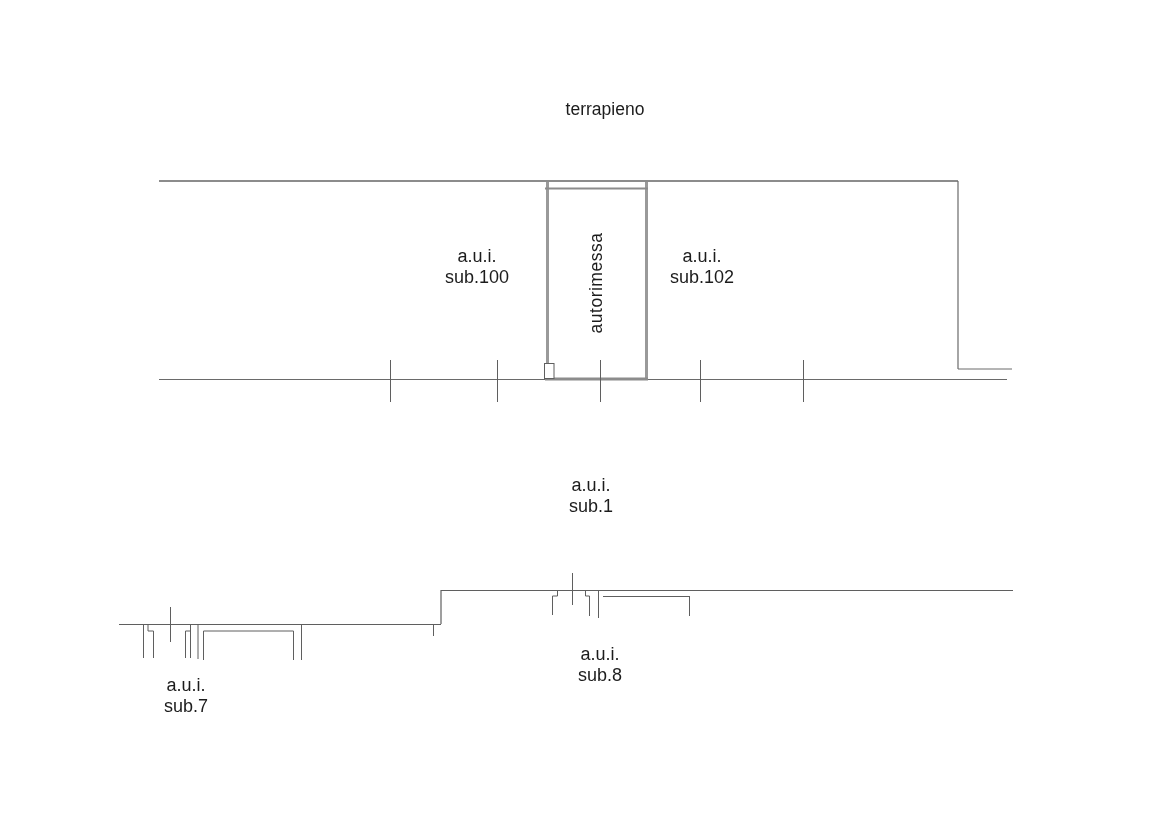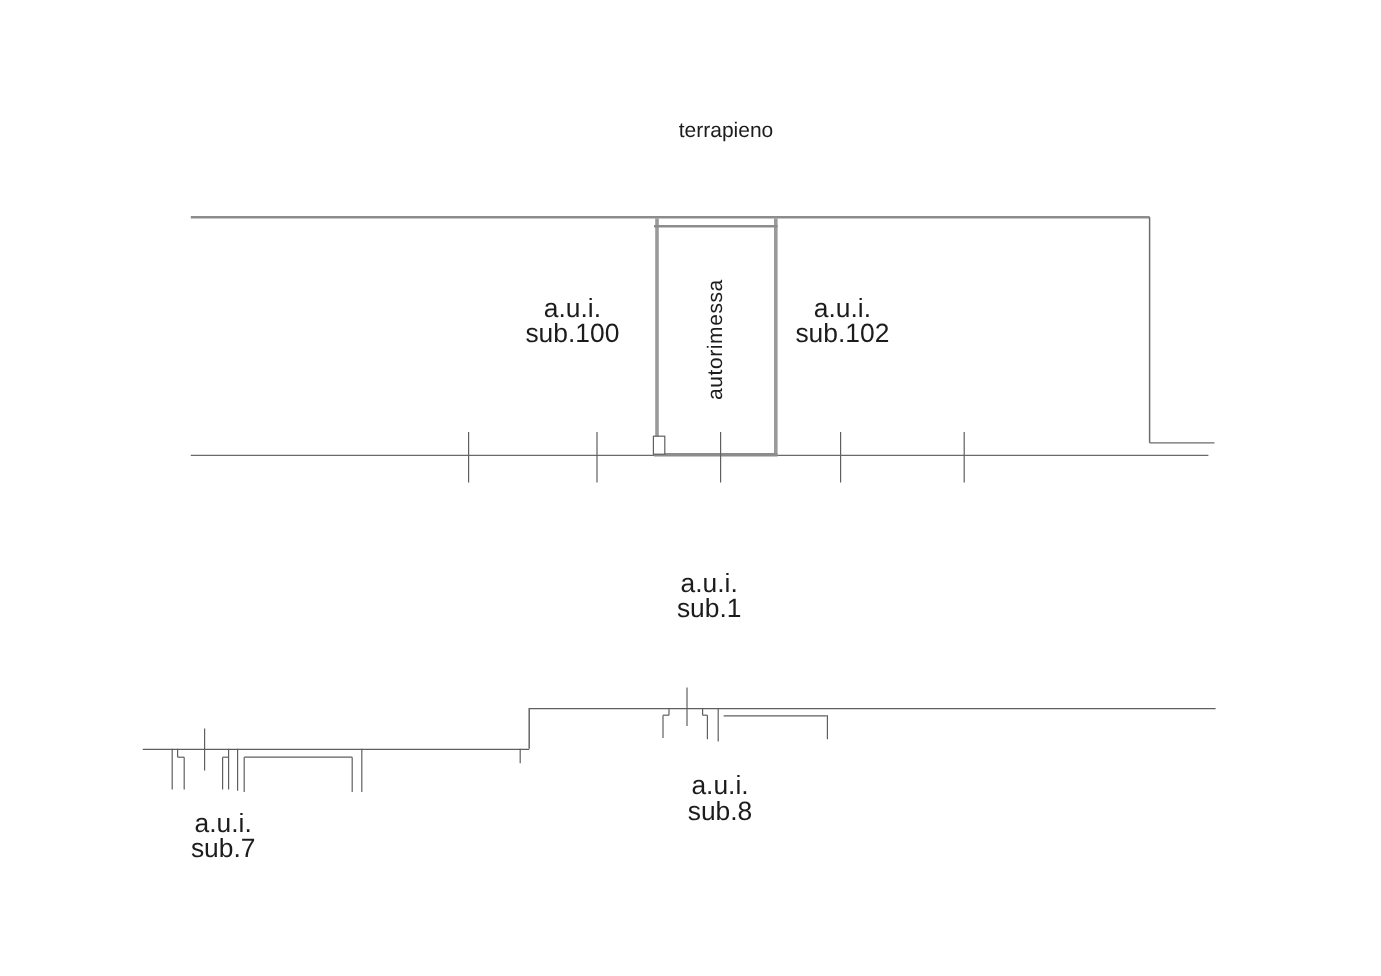--- a/index.html
+++ b/index.html
@@ -7,21 +7,21 @@
     position:relative;
     width:1151px;height:813px;
     background:#ffffff;
     font-family:"Liberation Sans", sans-serif;
     overflow:hidden;
   }
   svg.plan{position:absolute;left:0;top:0;display:block;}
   .lbl{
     position:absolute;
     transform:translate(-50%,-50%);
-    font-size:22px;
+    font-size:18px;
     line-height:21px;
     color:#1c1c1c;
     text-align:center;
     white-space:nowrap;
   }
   .lbl span{display:block;}
   .lbl--title{font-size:17.5px;}
   .lbl--rot{transform:translate(-50%,-50%) rotate(-90deg);font-size:17.5px;letter-spacing:0.5px;}
   
   .pos-terrapieno{left:605px;top:109px;}

